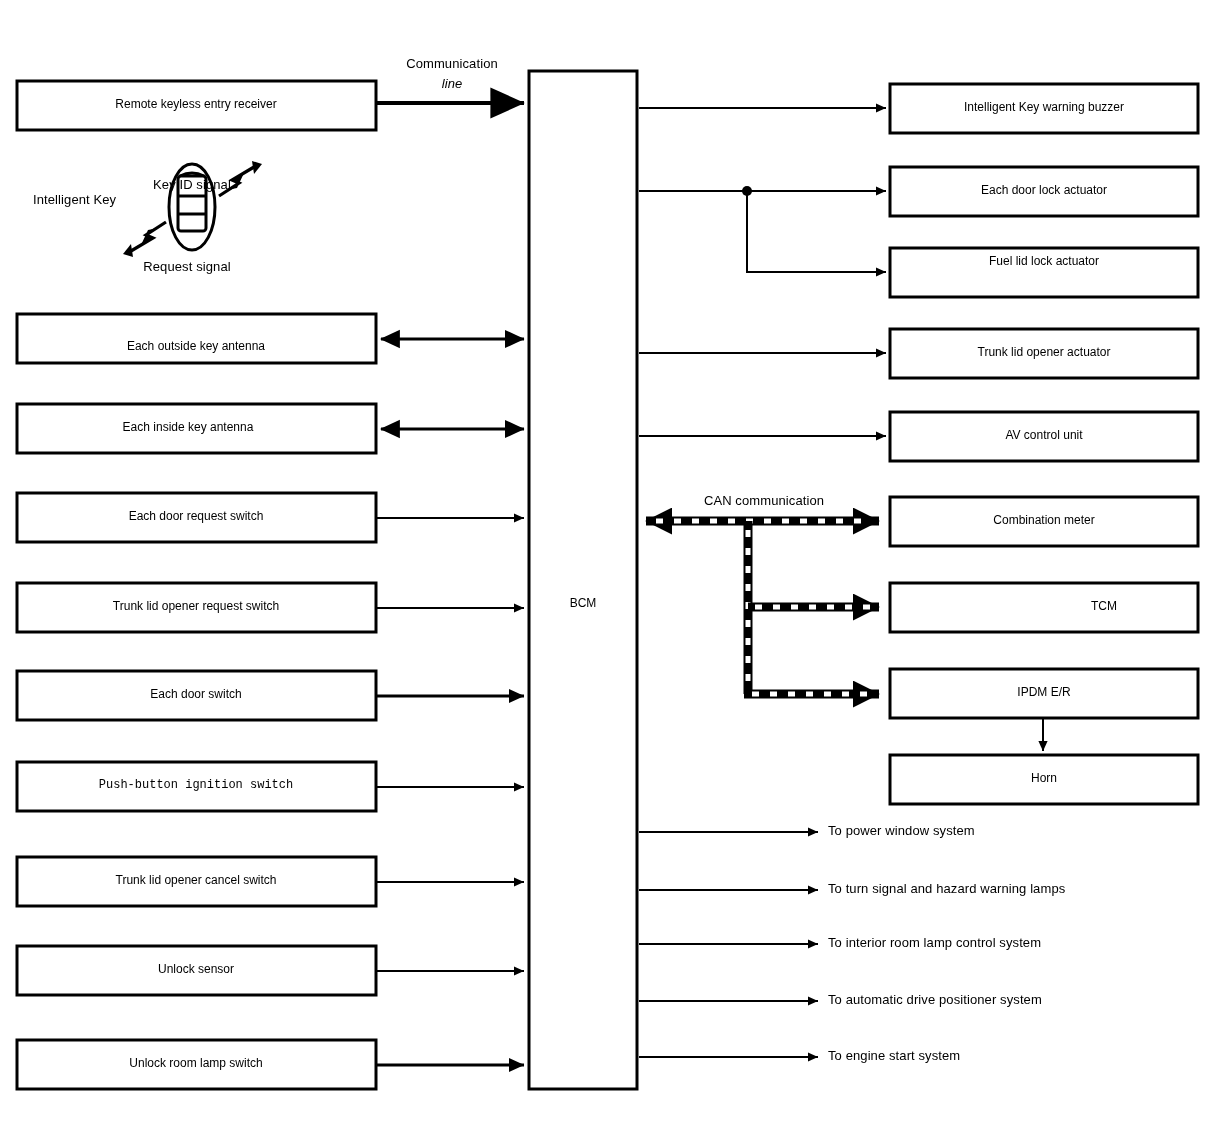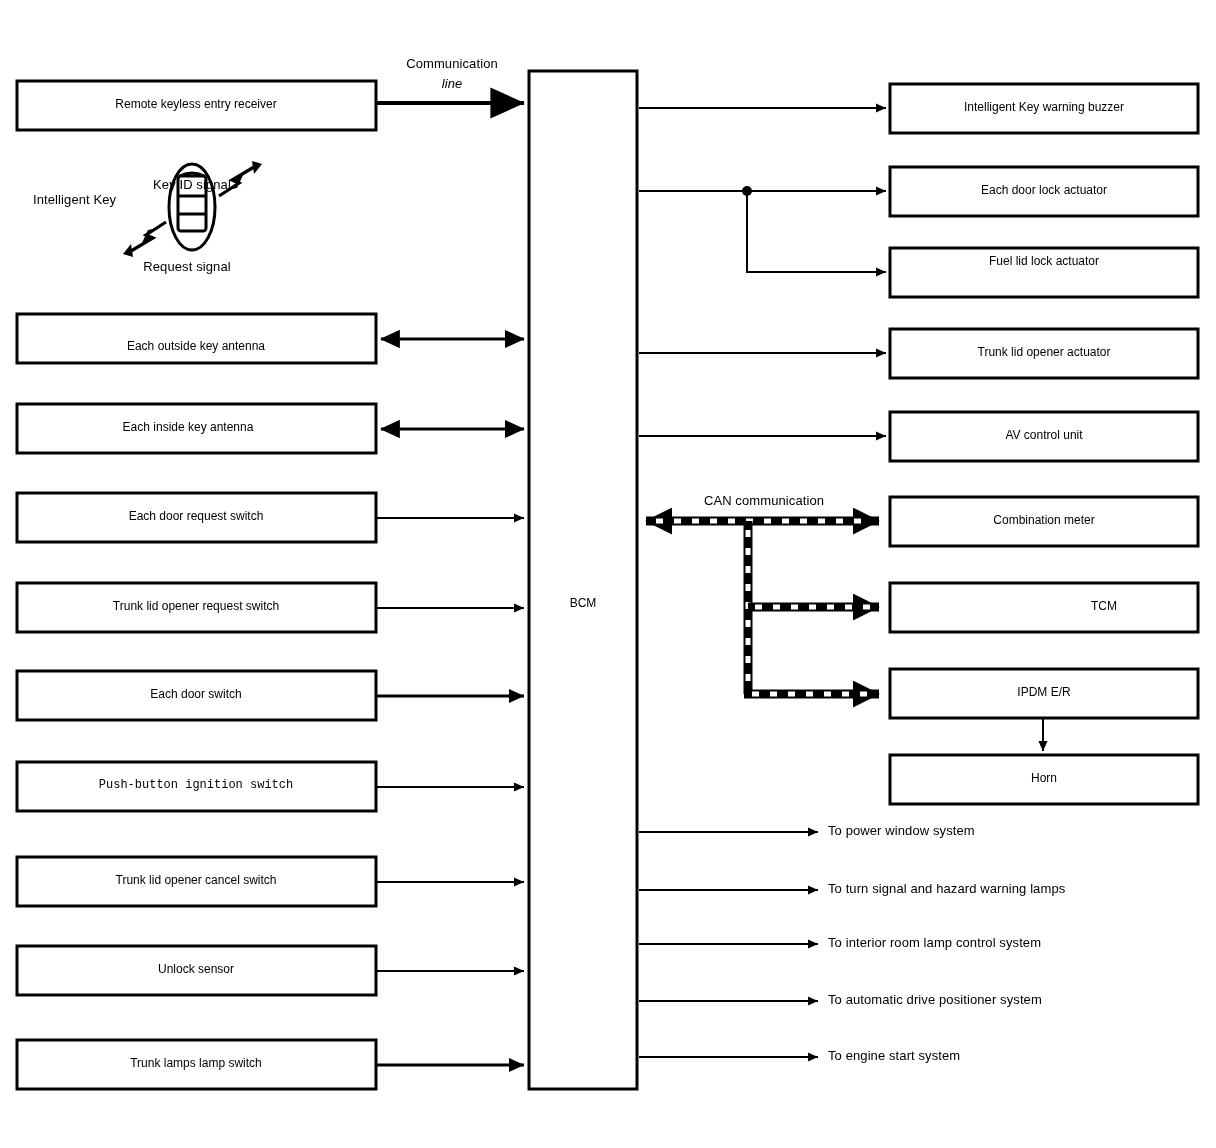--- a/index.html
+++ b/index.html
@@ -152,21 +152,21 @@
 
 <div class="boxlbl ctr" style="left:196px;top:97px;">Remote keyless entry receiver</div>
 <div class="boxlbl ctr" style="left:196px;top:339px;">Each outside key antenna</div>
 <div class="boxlbl ctr" style="left:188px;top:420px;">Each inside key antenna</div>
 <div class="boxlbl ctr" style="left:196px;top:509px;">Each door request switch</div>
 <div class="boxlbl ctr" style="left:196px;top:599px;">Trunk lid opener request switch</div>
 <div class="boxlbl ctr" style="left:196px;top:687px;">Each door switch</div>
 <div class="boxlbl ctr" style="left:196px;top:778px;font-family:Liberation Mono, monospace;">Push-button ignition switch</div>
 <div class="boxlbl ctr" style="left:196px;top:873px;">Trunk lid opener cancel switch</div>
 <div class="boxlbl ctr" style="left:196px;top:962px;">Unlock sensor</div>
-<div class="boxlbl ctr" style="left:196px;top:1056px;">Trunk lamps lamp switch</div>
+<div class="boxlbl ctr" style="left:196px;top:1056px;">Unlock room lamp switch</div>
 
 <div class="boxlbl ctr" style="left:1044px;top:100px;">Intelligent Key warning buzzer</div>
 <div class="boxlbl ctr" style="left:1044px;top:183px;">Each door lock actuator</div>
 <div class="boxlbl ctr" style="left:1044px;top:254px;">Fuel lid lock actuator</div>
 <div class="boxlbl ctr" style="left:1044px;top:345px;">Trunk lid opener actuator</div>
 <div class="boxlbl ctr" style="left:1044px;top:428px;">AV control unit</div>
 <div class="boxlbl ctr" style="left:1044px;top:513px;">Combination meter</div>
 <div class="boxlbl ctr" style="left:1104px;top:599px;">TCM</div>
 <div class="boxlbl ctr" style="left:1044px;top:685px;">IPDM E/R</div>
 <div class="boxlbl ctr" style="left:1044px;top:771px;">Horn</div>

